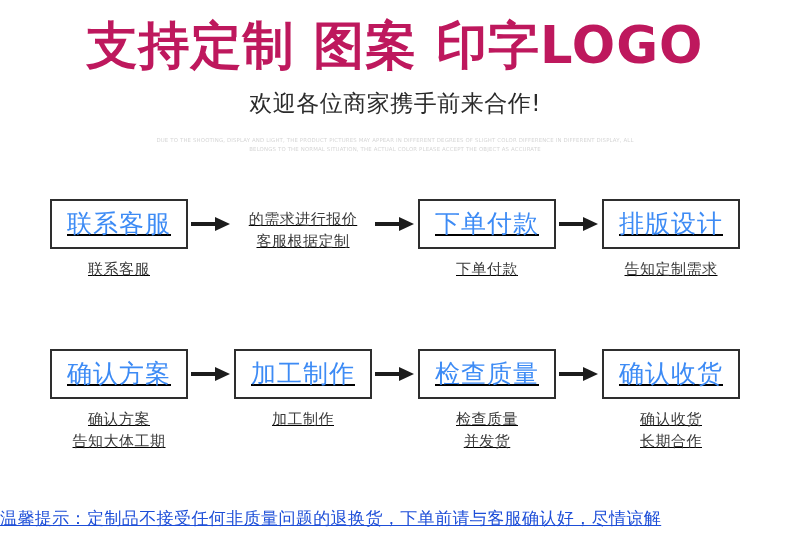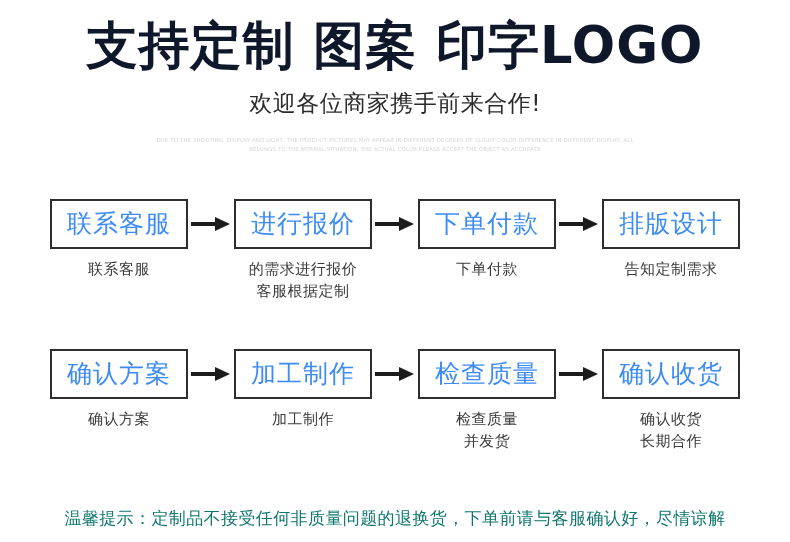--- a/index.html
+++ b/index.html
@@ -24,21 +24,21 @@
   
   .title {
     position: absolute;
     top: 16px;
     left: 0;
     width: 790px;
     text-align: center;
     font-size: 51px;
     line-height: 60px;
     font-weight: bold;
-    color: #0f172a;
+    color: #be185d;
     letter-spacing: 1px;
     white-space: nowrap;
   }
   .subtitle {
     position: absolute;
     top: 88px;
     left: 0;
     width: 790px;
     text-align: center;
     font-size: 23px;
@@ -71,20 +71,21 @@
   }
   .flow-row.row1 { top: 199px; }
   .flow-row.row2 { top: 349px; justify-content: center; }
 
   .step {
     width: 138px;
     display: flex;
     flex-direction: column;
     align-items: center;
     flex: 0 0 auto;
+    text-decoration: underline;
   }
   .step-box {
     box-sizing: border-box;
     width: 138px;
     height: 50px;
     border: 2px solid #2e2e2e;
     background: #ffffff;
     display: flex;
     align-items: center;
     justify-content: center;
@@ -114,27 +115,28 @@
     align-items: center;
     justify-content: center;
   }
   .arrow svg { display: block; }
 
   
   .footer-note {
     position: absolute;
     top: 505px;
     left: 0;
-    width: 790px;
+    width: 644px;
     text-align: center;
     font-size: 17px;
     line-height: 26px;
-    color: #0f766e;
+    color: #1d4ed8;
     letter-spacing: 0.4px;
     white-space: nowrap;
+    text-decoration: underline;
   }
 </style>
 </head>
 <body>
 
 <div class="page">
 
   <div class="title">支持定制 图案 印字LOGO</div>
 
   <div class="subtitle">欢迎各位商家携手前来合作!</div>
@@ -153,23 +155,20 @@
     </div>
 
     <div class="arrow">
       <svg width="40" height="16" viewBox="0 0 40 16">
         <rect x="0" y="6" width="28" height="4" fill="#1c1c1c"></rect>
         <polygon points="24,1 39,8 24,15" fill="#1c1c1c"></polygon>
       </svg>
     </div>
 
     <div class="step">
-      <div class="step-box">
-        <span class="step-box-label">进行报价</span>
-      </div>
       <div class="step-caption">
         <div>的需求进行报价</div>
         <div>客服根据定制</div>
       </div>
     </div>
 
     <div class="arrow">
       <svg width="40" height="16" viewBox="0 0 40 16">
         <rect x="0" y="6" width="28" height="4" fill="#1c1c1c"></rect>
         <polygon points="24,1 39,8 24,15" fill="#1c1c1c"></polygon>
@@ -206,20 +205,21 @@
   </div>
 
   <div class="flow-row row2">
 
     <div class="step">
       <div class="step-box">
         <span class="step-box-label">确认方案</span>
       </div>
       <div class="step-caption">
         <div>确认方案</div>
+        <div>告知大体工期</div>
       </div>
     </div>
 
     <div class="arrow">
       <svg width="40" height="16" viewBox="0 0 40 16">
         <rect x="0" y="6" width="28" height="4" fill="#1c1c1c"></rect>
         <polygon points="24,1 39,8 24,15" fill="#1c1c1c"></polygon>
       </svg>
     </div>
 

